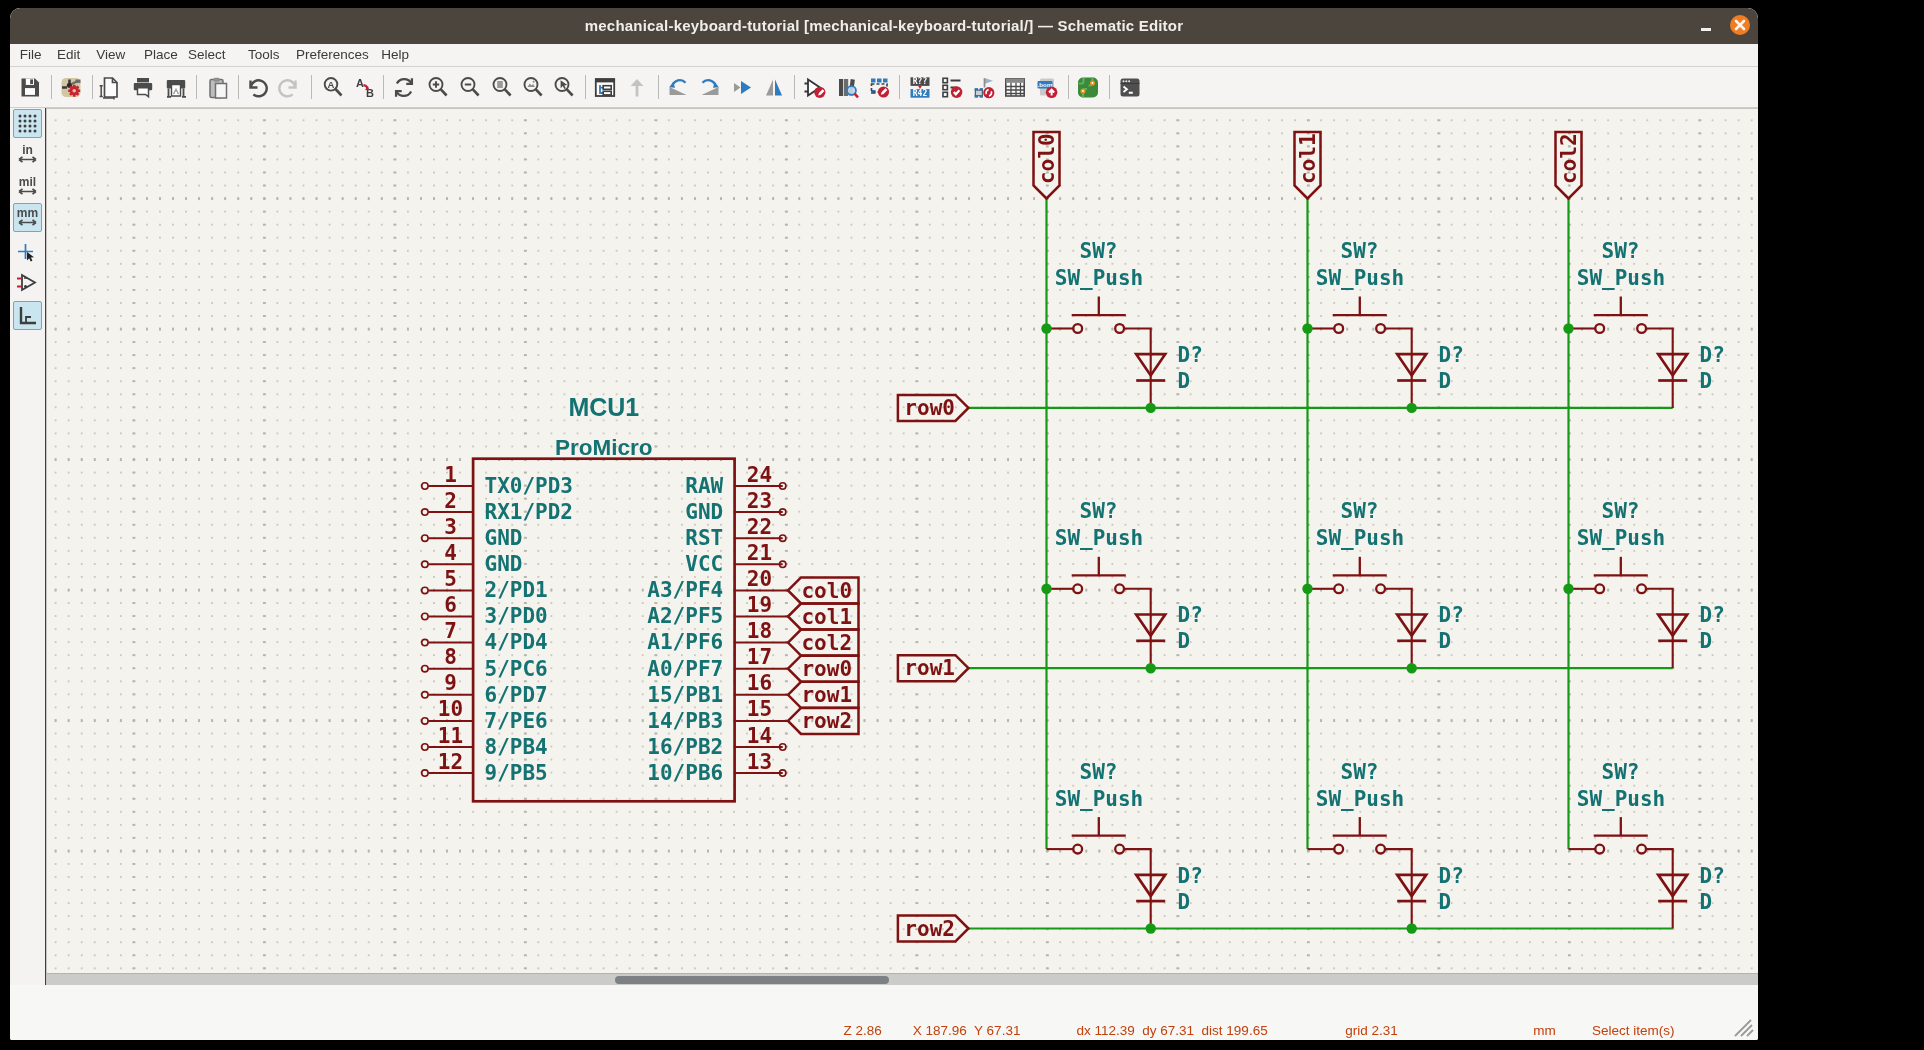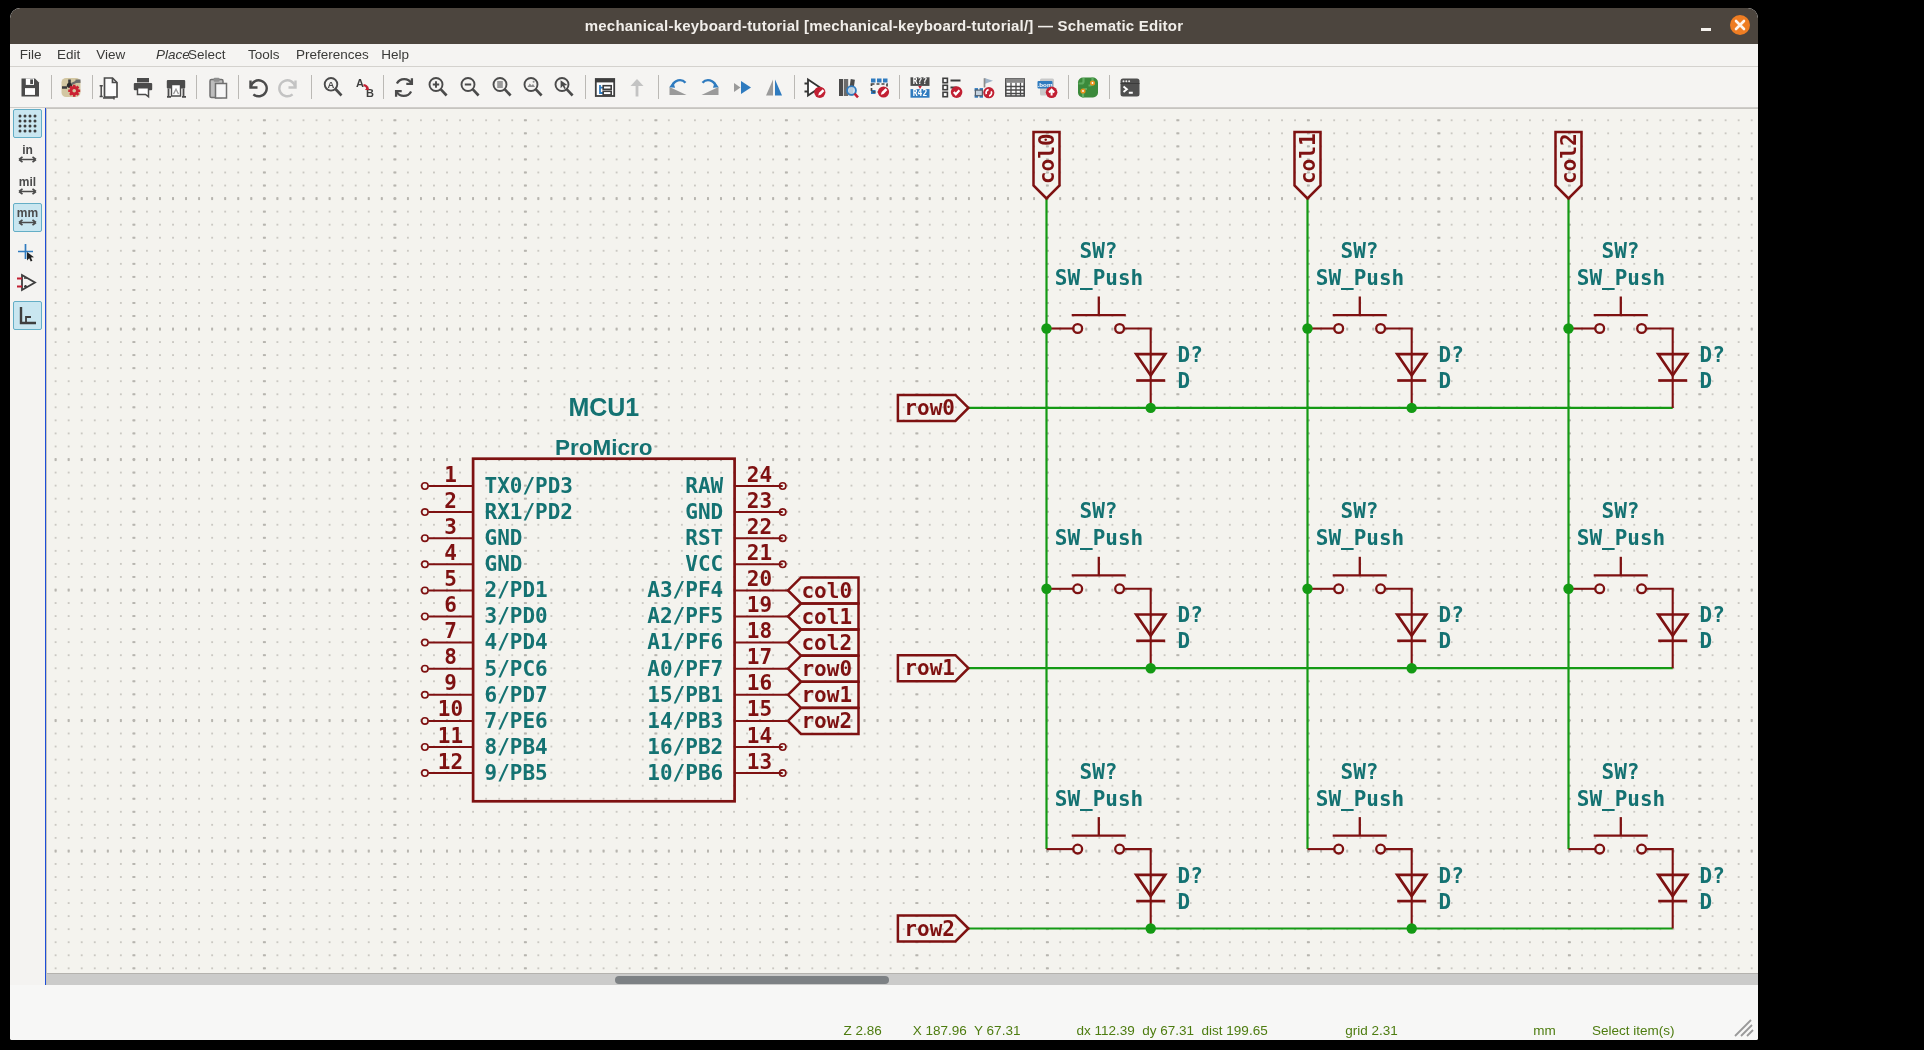--- a/index.html
+++ b/index.html
@@ -22,35 +22,35 @@
   .close-btn svg { position:absolute; left:4px; top:4px; }
 
   
   .menubar { position:absolute; left:0; top:36px; width:100%; height:23px;
              background:#f5f4f2; border-bottom:1px solid #d4d2ce; }
   .menubar .mitem { position:absolute; top:0; height:22px; line-height:22px;
              font-size:13.5px; color:#3a3a38; }
   .menubar .mitem:nth-child(1){ left:9.8px; }
   .menubar .mitem:nth-child(2){ left:46.9px; }
   .menubar .mitem:nth-child(3){ left:86.2px; }
-  .menubar .mitem:nth-child(4){ left:146px;font-style:italic; }
+  .menubar .mitem:nth-child(4){ left:134px; }
   .menubar .mitem:nth-child(5){ left:177.9px; }
   .menubar .mitem:nth-child(6){ left:238px; }
   .menubar .mitem:nth-child(7){ left:286px; }
   .menubar .mitem:nth-child(8){ left:371.2px; }
 
   
   .toolbar { position:absolute; left:0; top:59px; width:100%; height:41px;
              background:#f5f4f2; border-bottom:1px solid #cfcdc9; }
   .toolbar .tbtn { position:absolute; top:8px; width:24px; height:25px; }
   .toolbar .tbtn svg { width:24px; height:25px; }
   .toolbar .tsep { position:absolute; top:8px; width:1px; height:24px; background:#bbb9b5; }
 
   
-  .main { position:absolute; left:0; top:100px; width:100%; height:876.5px; background:#1d4ed8; }
+  .main { position:absolute; left:0; top:100px; width:100%; height:876.5px; background:#701a75; }
   .side-toolbar { position:absolute; top:0; height:100%; background:#f4f3f1; }
   #left-tools  { left:0; width:35px; }
   #right-tools { left:1871px; width:33px; }
   .sbtn { position:absolute; width:29px; height:29px; border-radius:2px; }
   .sbtn.active { background:#c9e6f0; border:1px solid #64aec6; }
   .sbtn svg { position:absolute; left:2px; top:2px; }
   .sbtn.active svg { left:1px; top:1px; }
   .ssep { position:absolute; width:19px; height:1px; background:#c2c0bc; }
 
   
@@ -66,21 +66,21 @@
   #schematic { position:absolute; left:0; top:0; }
 
   
   #hscroll { position:absolute; left:0; bottom:0; width:100%; height:11.5px; background:#cbcbca; border-top:1px solid #b4b2ae; }
   #hscroll .thumb { position:absolute; left:568px; top:1.5px; width:274px; height:8px; background:#7d8184; border-radius:4px; }
   #vscroll { position:absolute; left:1853.5px; top:0; width:17.5px; height:876.5px; background:#cbcbca; border-left:1px solid #b4b2ae; }
   #vscroll .thumb { position:absolute; left:3.2px; top:296px; width:8px; height:41px; background:#7d8184; border-radius:4px; }
 
   
   .statusbar { position:absolute; left:0; top:976.5px; width:100%; height:55.5px; background:#f7f7f6; }
-  .statusbar .sfield { position:absolute; top:38px; font-size:13.5px; color:#4d7c0f; white-space:pre; }
+  .statusbar .sfield { position:absolute; top:38px; font-size:13.5px; color:#c2410c; white-space:pre; }
   #sb-zoom   { left:833.5px; }
   #sb-pos    { left:902.8px; }
   #sb-delta  { left:1066.5px; }
   #sb-grid   { left:1335.2px; }
   #sb-units  { left:1523.3px; }
   #sb-mode   { left:1581.9px; }
   .resize-grip { position:absolute; right:3px; bottom:2px; }
 
   text { user-select:none; }
 </style>

